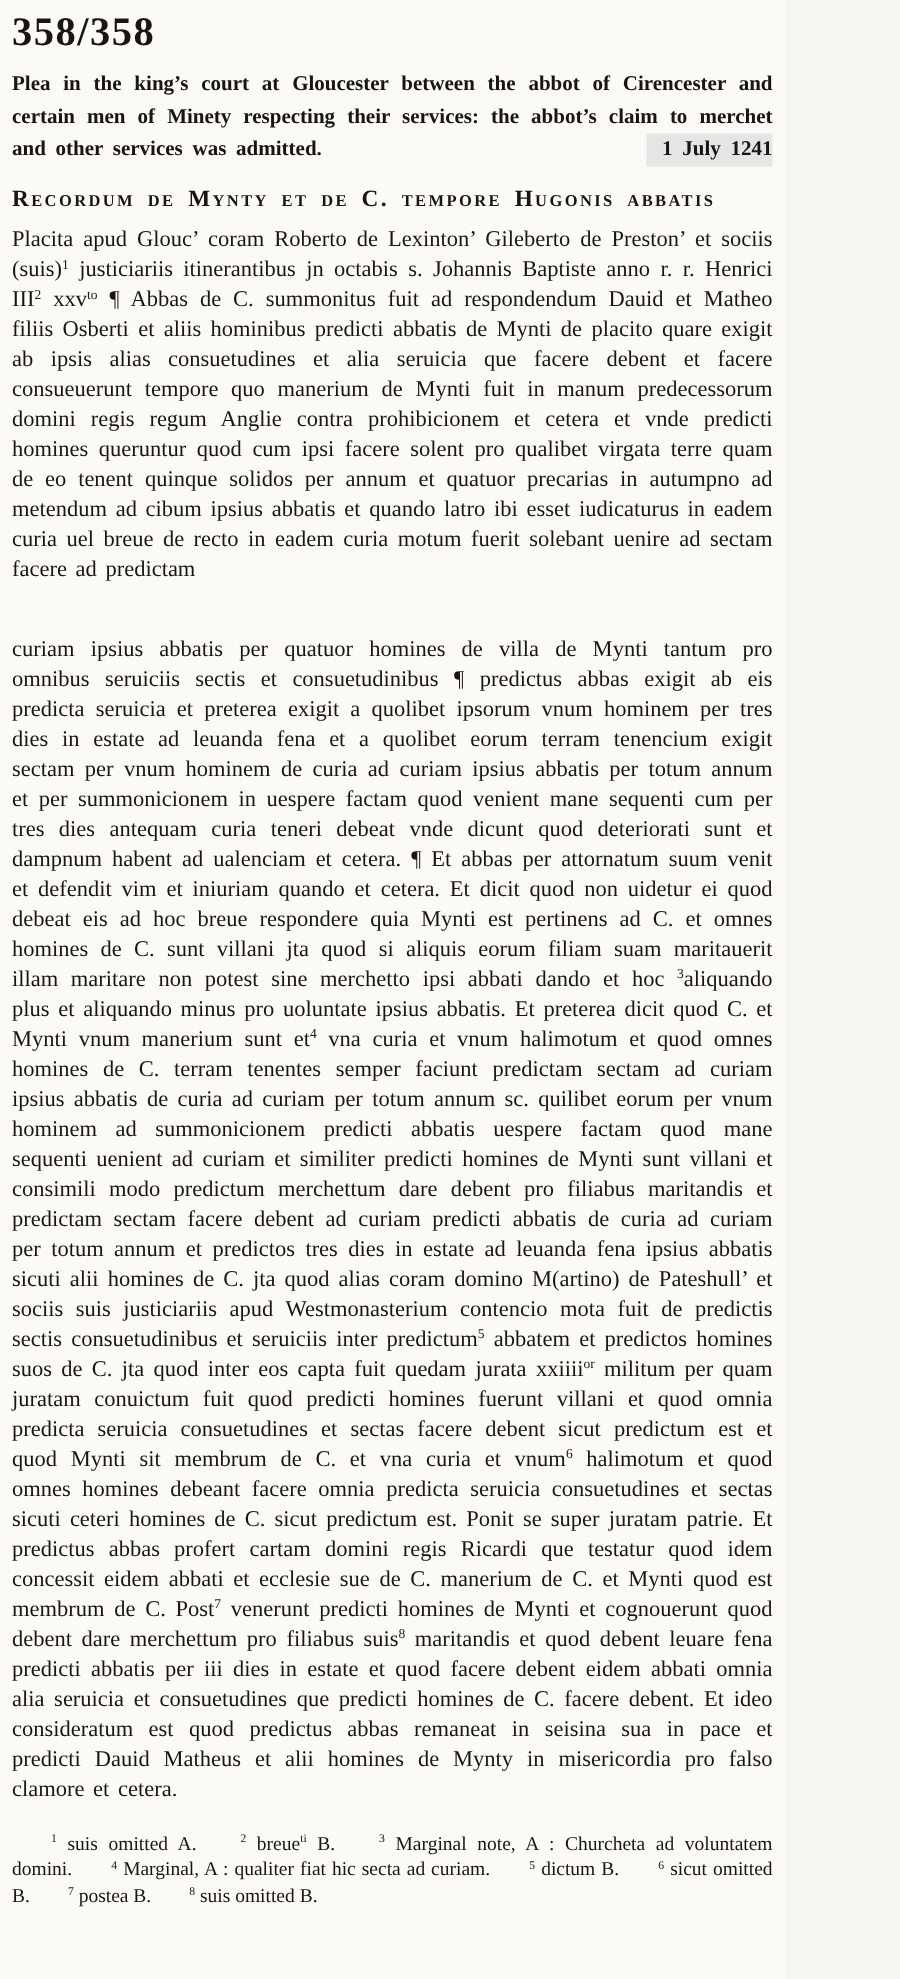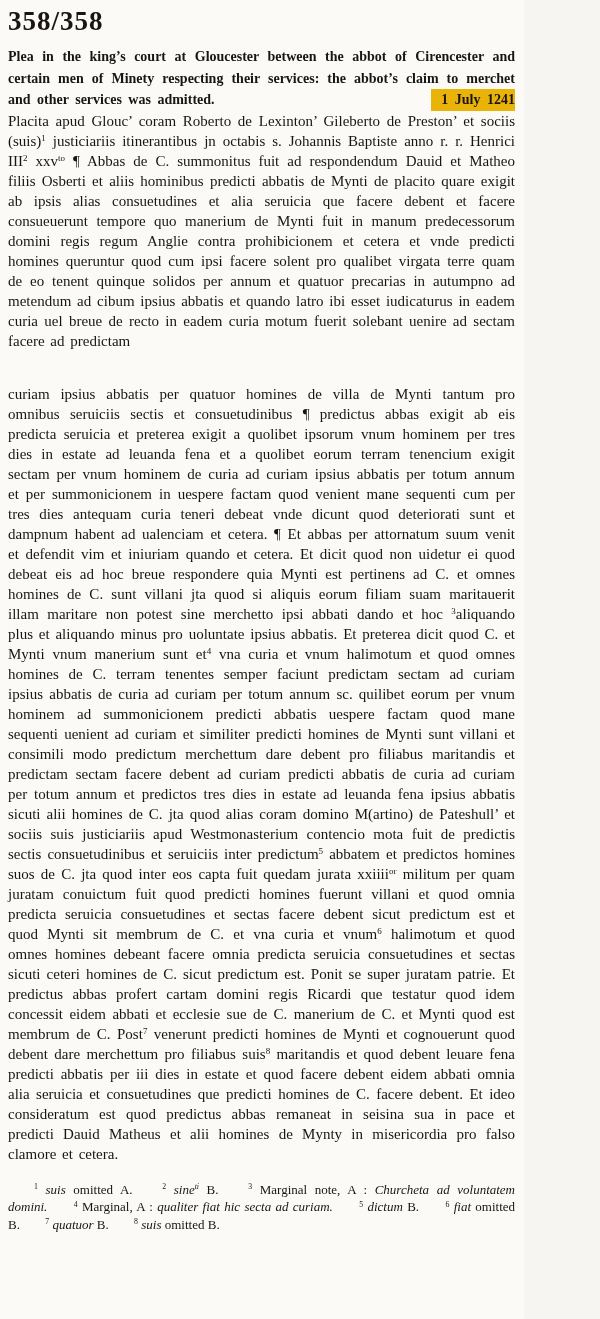--- a/index.html
+++ b/index.html
@@ -30,21 +30,21 @@
     font-size: 14px;
     line-height: 21.5px;
     text-align: justify;
     word-spacing: 3px;
   }
   .summary-date {
     position: absolute;
     right: 0;
     bottom: 0;
     font-weight: 700;
-    background: #eab308;
+    background: #e5e5e5;
     padding-left: 10px;
   }
   .heading {
     font-size: 15.5px;
     font-weight: 600;
     font-variant: small-caps;
     letter-spacing: 1.6px;
     margin: 13px 0 8px 0;
     word-spacing: 3px;
   }
@@ -59,21 +59,21 @@
     margin-top: 33px;
     font-family: Liberation Serif, serif;
   }
   sup {
     font-size: 60%;
     line-height: 0;
     vertical-align: baseline;
     position: relative;
     top: -0.55em;
   }
-  .it { font-style: italic; }
+  .it { }
   .footnotes {
     margin-top: 17px;
     font-size: 13px;
     line-height: 17.5px;
     text-align: justify;
     text-indent: 26px;
   }
   .fn { margin-right: 1.7em; }
   .fn:last-child { margin-right: 0; }
   .ms-ref {
@@ -87,31 +87,32 @@
 
 <div class="page">
 
   <div class="page-number">358/358</div>
 
   <div class="summary">
     <span class="summary-text">Plea in the king’s court at Gloucester between the abbot of Cirencester and certain men of Minety respecting their services: the abbot’s claim to merchet and other services was admitted.</span>
     <span class="summary-date">1 July 1241</span>
   </div>
 
+  <div class="heading">Recordum de Mynty et de C. tempore Hugonis abbatis</div>
 
   <div class="body-text">
     <p><span>Placita apud Glouc’ coram Roberto de Lexinton’ Gileberto de Preston’ et sociis (suis)</span><sup>1</sup><span> justiciariis itinerantibus jn octabis s. Johannis Baptiste anno r. r. Henrici III</span><sup>2</sup><span> xxv</span><sup>to</sup><span> ¶ Abbas de C. summonitus fuit ad respondendum Dauid et Matheo filiis Osberti et aliis hominibus predicti abbatis de Mynti de placito quare exigit ab ipsis alias consuetudines et alia seruicia que facere debent et facere consueuerunt tempore quo manerium de Mynti fuit in manum predecessorum domini regis regum Anglie contra prohibicionem et cetera et vnde predicti homines queruntur quod cum ipsi facere solent pro qualibet virgata terre quam de eo tenent quinque solidos per annum et quatuor precarias in autumpno ad metendum ad cibum ipsius abbatis et quando latro ibi esset iudicaturus in eadem curia uel breue de recto in eadem curia motum fuerit solebant uenire ad sectam facere ad predictam</span></p>
     <p><span>curiam ipsius abbatis per quatuor homines de villa de Mynti tantum pro omnibus seruiciis sectis et consuetudinibus ¶ predictus abbas exigit ab eis predicta seruicia et preterea exigit a quolibet ipsorum vnum hominem per tres dies in estate ad leuanda fena et a quolibet eorum terram tenencium exigit sectam per vnum hominem de curia ad curiam ipsius abbatis per totum annum et per summonicionem in uespere factam quod venient mane sequenti cum per tres dies antequam curia teneri debeat vnde dicunt quod deteriorati sunt et dampnum habent ad ualenciam et cetera. ¶ Et abbas per attornatum suum venit et defendit vim et iniuriam quando et cetera. Et dicit quod non uidetur ei quod debeat eis ad hoc breue respondere quia Mynti est pertinens ad C. et omnes homines de C. sunt villani jta quod si aliquis eorum filiam suam maritauerit illam maritare non potest sine merchetto ipsi abbati dando et hoc </span><sup>3</sup><span>aliquando plus et aliquando minus pro uoluntate ipsius abbatis. Et preterea dicit quod C. et Mynti vnum manerium sunt et</span><sup>4</sup><span> vna curia et vnum halimotum et quod omnes homines de C. terram tenentes semper faciunt predictam sectam ad curiam ipsius abbatis de curia ad curiam per totum annum sc. quilibet eorum per vnum hominem ad summonicionem predicti abbatis uespere factam quod mane sequenti uenient ad curiam et similiter predicti homines de Mynti sunt villani et consimili modo predictum merchettum dare debent pro filiabus maritandis et predictam sectam facere debent ad curiam predicti abbatis de curia ad curiam per totum annum et predictos tres dies in estate ad leuanda fena ipsius abbatis sicuti alii homines de C. jta quod alias coram domino M(artino) de Pateshull’ et sociis suis justiciariis apud Westmonasterium contencio mota fuit de predictis sectis consuetudinibus et seruiciis inter predictum</span><sup>5</sup><span> abbatem et predictos homines suos de C. jta quod inter eos capta fuit quedam jurata xxiiii</span><sup>or</sup><span> militum per quam juratam conuictum fuit quod predicti homines fuerunt villani et quod omnia predicta seruicia consuetudines et sectas facere debent sicut predictum est et quod Mynti sit membrum de C. et vna curia et vnum</span><sup>6</sup><span> halimotum et quod omnes homines debeant facere omnia predicta seruicia consuetudines et sectas sicuti ceteri homines de C. sicut predictum est. Ponit se super juratam patrie. Et predictus abbas profert cartam domini regis Ricardi que testatur quod idem concessit eidem abbati et ecclesie sue de C. manerium de C. et Mynti quod est membrum de C. Post</span><sup>7</sup><span> venerunt predicti homines de Mynti et cognouerunt quod debent dare merchettum pro filiabus suis</span><sup>8</sup><span> maritandis et quod debent leuare fena predicti abbatis per iii dies in estate et quod facere debent eidem abbati omnia alia seruicia et consuetudines que predicti homines de C. facere debent. Et ideo consideratum est quod predictus abbas remaneat in seisina sua in pace et predicti Dauid Matheus et alii homines de Mynty in misericordia pro falso clamore et cetera.</span></p>
   </div>
 
   <div class="footnotes">
     <span class="fn"><sup>1</sup><span class="it"> suis</span><span> omitted A.</span></span>
-    <span class="fn"><sup>2</sup><span class="it"> sine</span><sup class="it">ti</sup><span> B.</span></span>
+    <span class="fn"><sup>2</sup><span class="it"> breue</span><sup class="it">ti</sup><span> B.</span></span>
     <span class="fn"><sup>3</sup><span> Marginal note, A : </span><span class="it">Churcheta ad voluntatem domini.</span></span>
     <span class="fn"><sup>4</sup><span> Marginal, A : </span><span class="it">qualiter fiat hic secta ad curiam.</span></span>
     <span class="fn"><sup>5</sup><span class="it"> dictum</span><span> B.</span></span>
-    <span class="fn"><sup>6</sup><span class="it"> fiat</span><span> omitted B.</span></span>
-    <span class="fn"><sup>7</sup><span class="it"> quatuor</span><span> B.</span></span>
+    <span class="fn"><sup>6</sup><span class="it"> sicut</span><span> omitted B.</span></span>
+    <span class="fn"><sup>7</sup><span class="it"> postea</span><span> B.</span></span>
     <span class="fn"><sup>8</sup><span class="it"> suis</span><span> omitted B.</span></span>
   </div>
 
 
 </div>
 
 </body></html>

